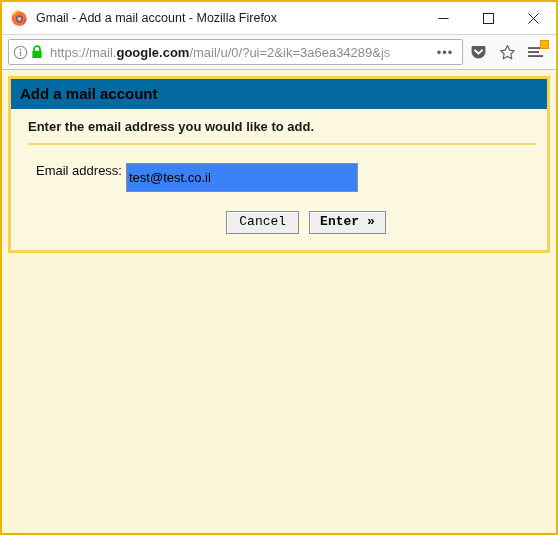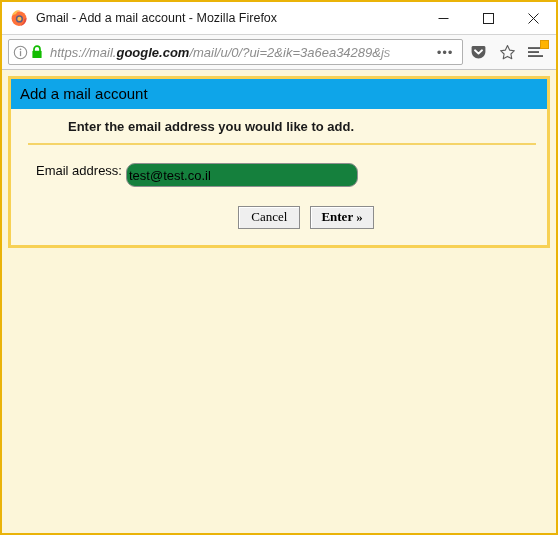--- a/index.html
+++ b/index.html
@@ -83,21 +83,20 @@
     height: 26px;
     background: #ffffff;
     border: 1px solid #b1b1b1;
     border-radius: 2px;
     display: flex;
     align-items: center;
     padding: 0 4px;
     box-sizing: border-box;
     overflow: hidden;
     min-width: 0;
-    font-style: italic;
   }
   .ident-icon {
     flex: 0 0 auto;
     display: flex;
     align-items: center;
     margin-right: 3px;
   }
   .lock-icon {
     flex: 0 0 auto;
     display: flex;
@@ -155,75 +154,74 @@
     overflow: hidden;
     position: relative;
   }
   .dialog {
     margin: 6px 6px 0 6px;
     border: 3px solid #f7d154;
     background: #fdf8e0;
     box-sizing: border-box;
   }
   .dialog-header {
-    background: #0ea5e9;
+    background: #0369a1;
     padding: 6px 9px 7px 9px;
     font-size: 15px;
-    font-weight: normal;
+    font-weight: bold;
     color: #000000;
   }
   .dialog-body {
     padding: 0 9px 10px 9px;
     background: #fdf8e0;
   }
   .subtitle {
     font-size: 13px;
     font-weight: bold;
     color: #1a1a1a;
     padding: 10px 2px 9px 8px;
-    margin-left: 40px;
   }
   .rule {
     height: 2px;
     background: #f5d468;
     margin: 0 2px 0 8px;
   }
   .field-row {
     display: flex;
     padding: 18px 0 0 0;
   }
   .field-label {
     font-size: 13px;
     color: #0a0a0a;
     padding-right: 4px;
     padding-left: 16px;
     white-space: nowrap;
   }
   .email-input {
     width: 232px;
-    height: 24px;
+    height: 29px;
     box-sizing: border-box;
     border: 1px solid #8f8f8f;
-    background: #15803d;
+    background: #3b82f6;
     font-family: "Liberation Sans", sans-serif;
     font-size: 13px;
     color: #000000;
     padding: 0 2px;
     outline: none;
-    border-radius: 9px;
+    border-radius: 0;
   }
   .btn-row {
     display: flex;
     justify-content: center;
     gap: 10px;
     padding: 19px 0 6px 0;
     padding-left: 54px;
   }
   .btn {
-    font-family: Liberation Serif, serif;
+    font-family: Liberation Mono, monospace;
     font-size: 13px;
     color: #000000;
     background: #efefef;
     border: 1px solid #8c8c8c;
     border-radius: 0;
     padding: 2px 12px 3px 12px;
     line-height: 1.25;
     box-shadow: inset 1px 1px 0 #ffffff;
   }
   .btn-default { font-weight: bold; padding: 2px 10px 3px 10px; }

